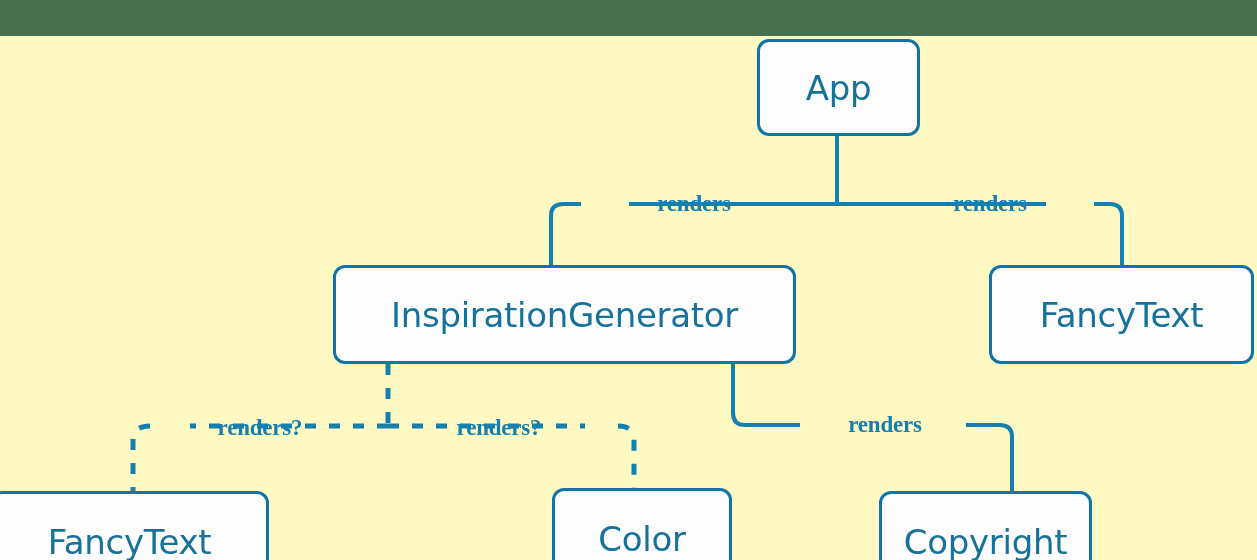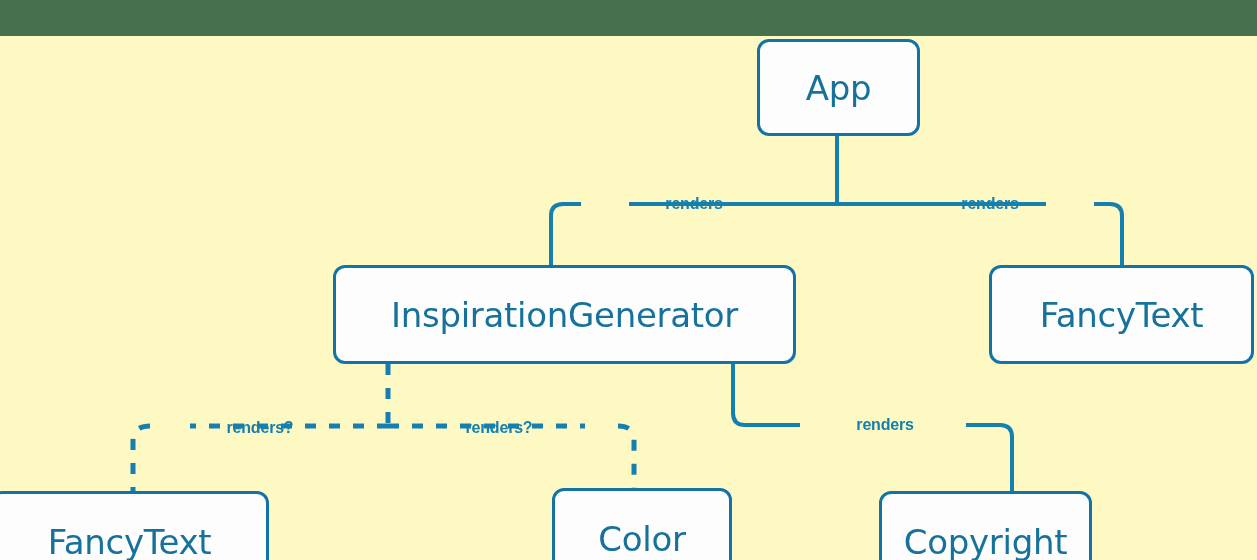--- a/index.html
+++ b/index.html
@@ -34,22 +34,22 @@
     justify-content: center;
     color: #17729b;
     font-family: "DejaVu Sans", sans-serif;
     font-size: 34px;
     letter-spacing: -0.3px;
     white-space: nowrap;
   }
   .edge-label {
     position: absolute;
     color: #1580b0;
-    font-family: Liberation Sans, sans-serif;
-    font-size: 16px;
+    font-family: Liberation Serif, serif;
+    font-size: 23px;
     font-weight: 600;
     letter-spacing: -0.2px;
     white-space: nowrap;
     transform: translate(-50%, -50%);
   }
 </style>
 </head>
 <body>
 
 <div id="canvas">

